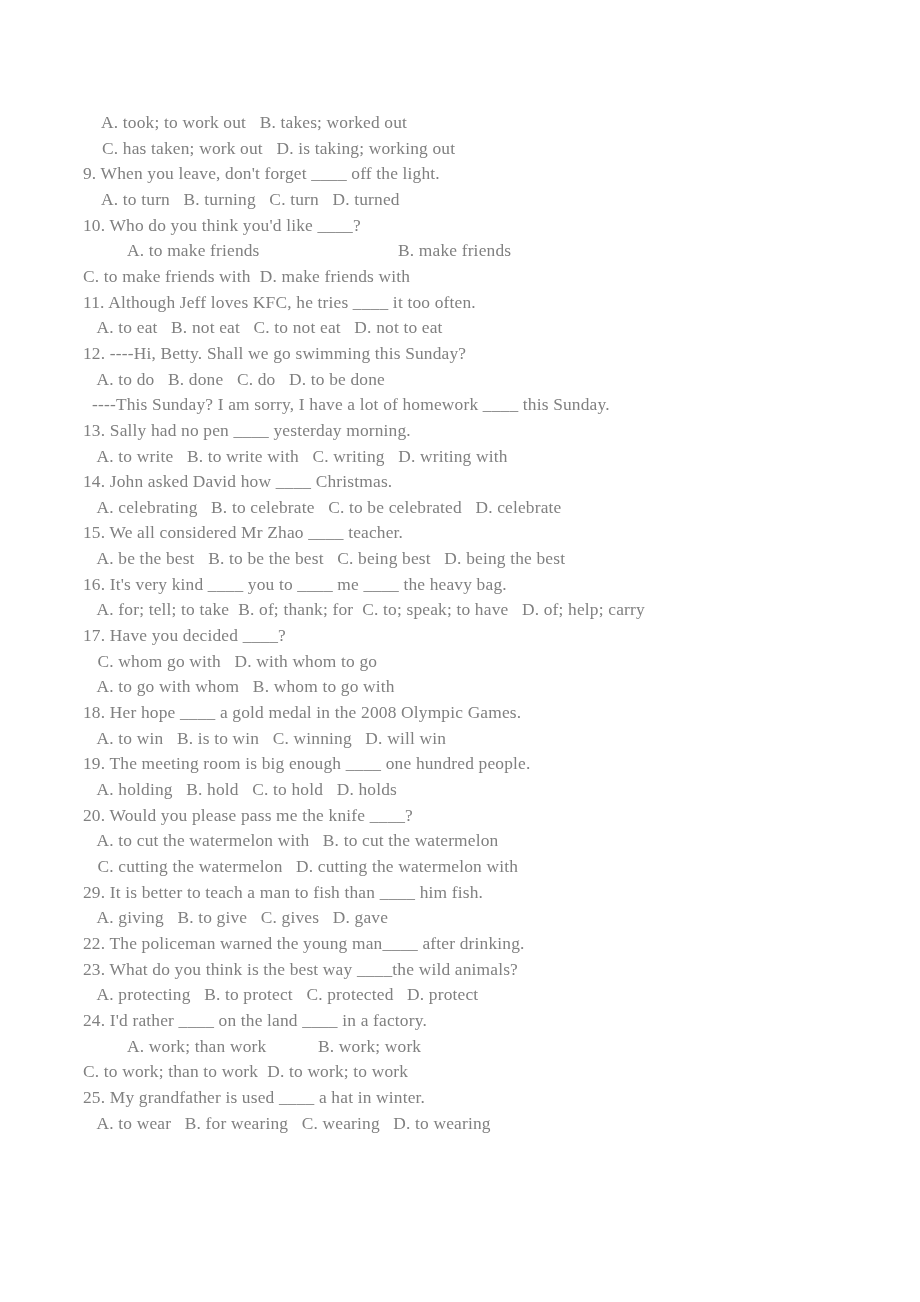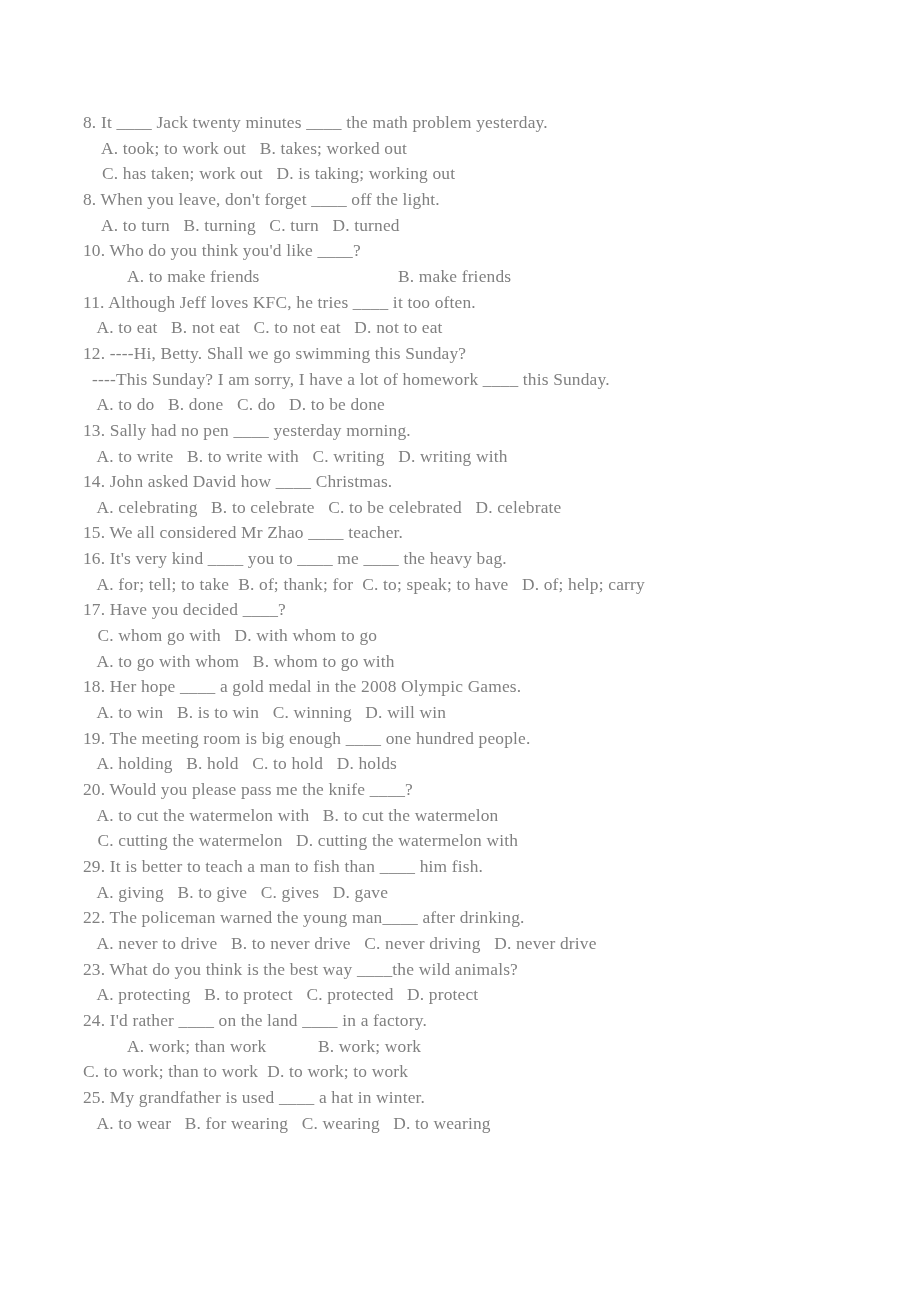--- a/index.html
+++ b/index.html
@@ -65,47 +65,48 @@
   }
   .split.s10 .b { left: 315px; }
   .split.s24 .b { left: 235px; font-family: Liberation Serif, serif; }
 </style>
 </head>
 <body>
 
 <div class="page">
   <div class="content">
 
-    <div class="line q">8. It ____ Jack twenty minutes ____ the math problem yesterday.</div>
     <div class="line opt">  A. took; to work out   B. takes; worked out</div>
     <div class="line opt">  C. has taken; work out   D. is taking; working out</div>
 
-    <div class="line q">8. When you leave, don't forget ____ off the light.</div>
+    <div class="line q">9. When you leave, don't forget ____ off the light.</div>
     <div class="line opt">  A. to turn   B. turning   C. turn   D. turned</div>
 
     <div class="line q">10. Who do you think you'd like ____?</div>
     <div class="line split s10">
       <span class="a">A. to make friends</span>
       <span class="b">B. make friends</span>
     </div>
+    <div class="line opt-flush">C. to make friends with  D. make friends with</div>
 
     <div class="line q">11. Although Jeff loves KFC, he tries ____ it too often.</div>
     <div class="line opt"> A. to eat   B. not eat   C. to not eat   D. not to eat</div>
 
     <div class="line q">12. ----Hi, Betty. Shall we go swimming this Sunday?</div>
+    <div class="line opt"> A. to do   B. done   C. do   D. to be done</div>
     <div class="line q">  ----This Sunday? I am sorry, I have a lot of homework ____ this Sunday.</div>
-    <div class="line opt"> A. to do   B. done   C. do   D. to be done</div>
 
     <div class="line q">13. Sally had no pen ____ yesterday morning.</div>
     <div class="line opt"> A. to write   B. to write with   C. writing   D. writing with</div>
 
     <div class="line q">14. John asked David how ____ Christmas.</div>
     <div class="line opt"> A. celebrating   B. to celebrate   C. to be celebrated   D. celebrate</div>
 
     <div class="line q">15. We all considered Mr Zhao ____ teacher.</div>
+    <div class="line opt"> A. be the best   B. to be the best   C. being best   D. being the best</div>
 
     <div class="line q">16. It's very kind ____ you to ____ me ____ the heavy bag.</div>
     <div class="line opt"> A. for; tell; to take  B. of; thank; for  C. to; speak; to have   D. of; help; carry</div>
 
     <div class="line q">17. Have you decided ____?</div>
     <div class="line opt"> C. whom go with   D. with whom to go</div>
     <div class="line opt"> A. to go with whom   B. whom to go with</div>
 
     <div class="line q">18. Her hope ____ a gold medal in the 2008 Olympic Games.</div>
     <div class="line opt"> A. to win   B. is to win   C. winning   D. will win</div>
@@ -114,21 +115,20 @@
     <div class="line opt"> A. holding   B. hold   C. to hold   D. holds</div>
 
     <div class="line q">20. Would you please pass me the knife ____?</div>
     <div class="line opt"> A. to cut the watermelon with   B. to cut the watermelon</div>
     <div class="line opt"> C. cutting the watermelon   D. cutting the watermelon with</div>
 
     <div class="line q">29. It is better to teach a man to fish than ____ him fish.</div>
     <div class="line opt"> A. giving   B. to give   C. gives   D. gave</div>
 
     <div class="line q">22. The policeman warned the young man____ after drinking.</div>
-    <div class="line opt"> A. never to drive   B. to never drive   C. never driving   D. never drive</div>
 
     <div class="line q">23. What do you think is the best way ____the wild animals?</div>
     <div class="line opt"> A. protecting   B. to protect   C. protected   D. protect</div>
 
     <div class="line q">24. I'd rather ____ on the land ____ in a factory.</div>
     <div class="line split s24">
       <span class="a">A. work; than work</span>
       <span class="b">B. work; work</span>
     </div>
     <div class="line opt-flush">C. to work; than to work  D. to work; to work</div>

